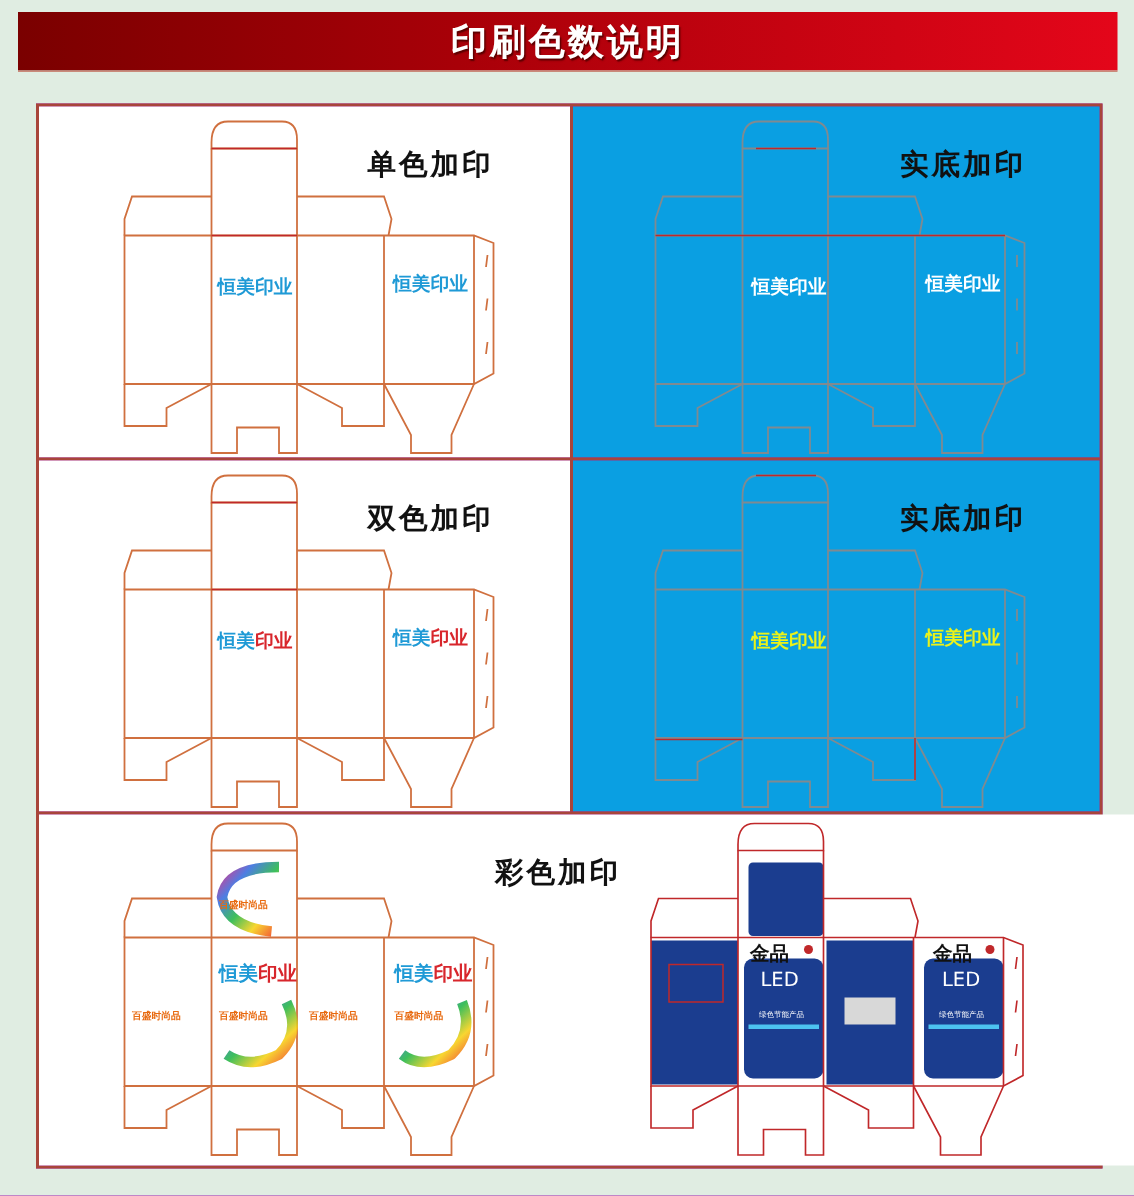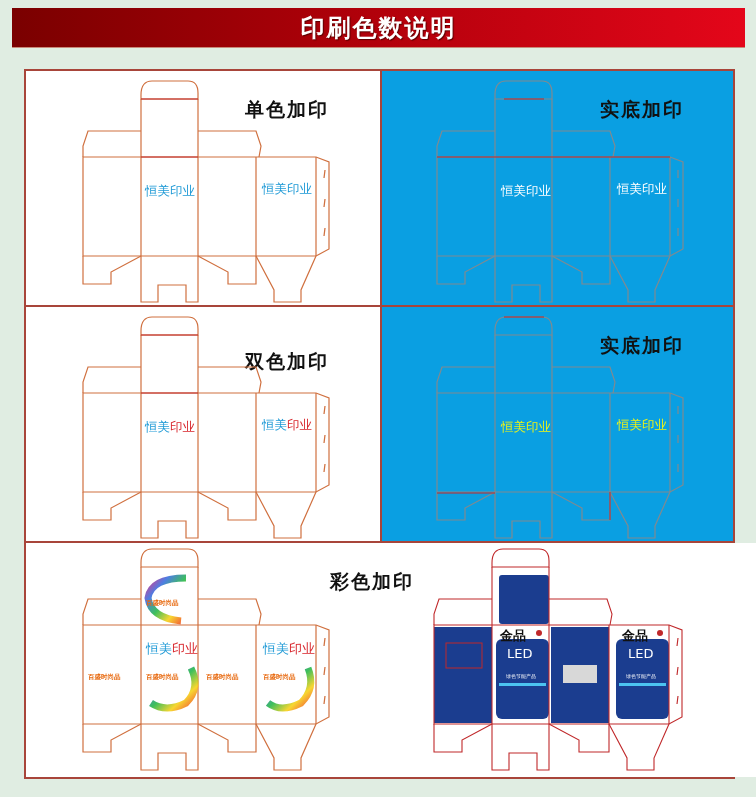--- a/index.html
+++ b/index.html
@@ -21,21 +21,21 @@
     position:absolute; left:24px; top:69px; width:707px; height:706px;
     border:2px solid #a8453a; background:#a21caf;
   }
   .panel { position:absolute; overflow:hidden; }
   .panel.white { background:#ffffff; }
   .panel.blue { background:#0a9fe2; }
   .divider { position:absolute; background:#a8453a; }
   .panel-label {
     position:absolute; font-size:19px; font-weight:bold; color:#111; letter-spacing:2px;
   }
-  .box-text { font-weight:normal; font-size:12.5px; }
+  .box-text { font-weight:bold; font-size:12.5px; }
   svg { position:absolute; left:0; top:0; overflow:visible; }
 </style>
 </head>
 <body>
 
 <div class="header-bar">
   <span class="header-title">印刷色数说明</span>
 </div>
 
 <div class="frame">
@@ -99,21 +99,21 @@
       </g>
     </svg>
     <span class="box-text" style="position:absolute;left:119px;top:112px;color:#ffffff;">恒美印业</span>
     <span class="box-text" style="position:absolute;left:235px;top:110px;color:#ffffff;">恒美印业</span>
   </div>
 
   <div class="divider" style="left:354px;top:0;width:2px;height:470px;"></div>
   <div class="divider" style="left:0;top:234px;width:707px;height:2px;"></div>
 
   <div class="panel white" style="left:0;top:236px;width:354px;height:234px;">
-    <span class="panel-label" style="left:219px;top:26px;margin-top:16px;">双色加印</span>
+    <span class="panel-label" style="left:219px;top:26px;">双色加印</span>
     <svg width="354" height="234">
       <g fill="none" stroke="#d0703f" stroke-width="1.2">
         <path d="M115,24 Q115,10 126,10 L162,10 Q172,10 172,22 L172,28 L115,28 Z"></path>
         <line x1="115" y1="28" x2="115" y2="86"></line>
         <line x1="172" y1="28" x2="172" y2="86"></line>
         <path d="M57,86 L57,75 L62,60 L115,60"></path>
         <path d="M172,60 L230,60 L235,75 L233,86"></path>
         <path d="M57,86 L290,86 L303,91 L303,178 L290,185 L57,185 Z"></path>
         <line x1="115" y1="86" x2="115" y2="185"></line>
         <line x1="172" y1="86" x2="172" y2="185"></line>

